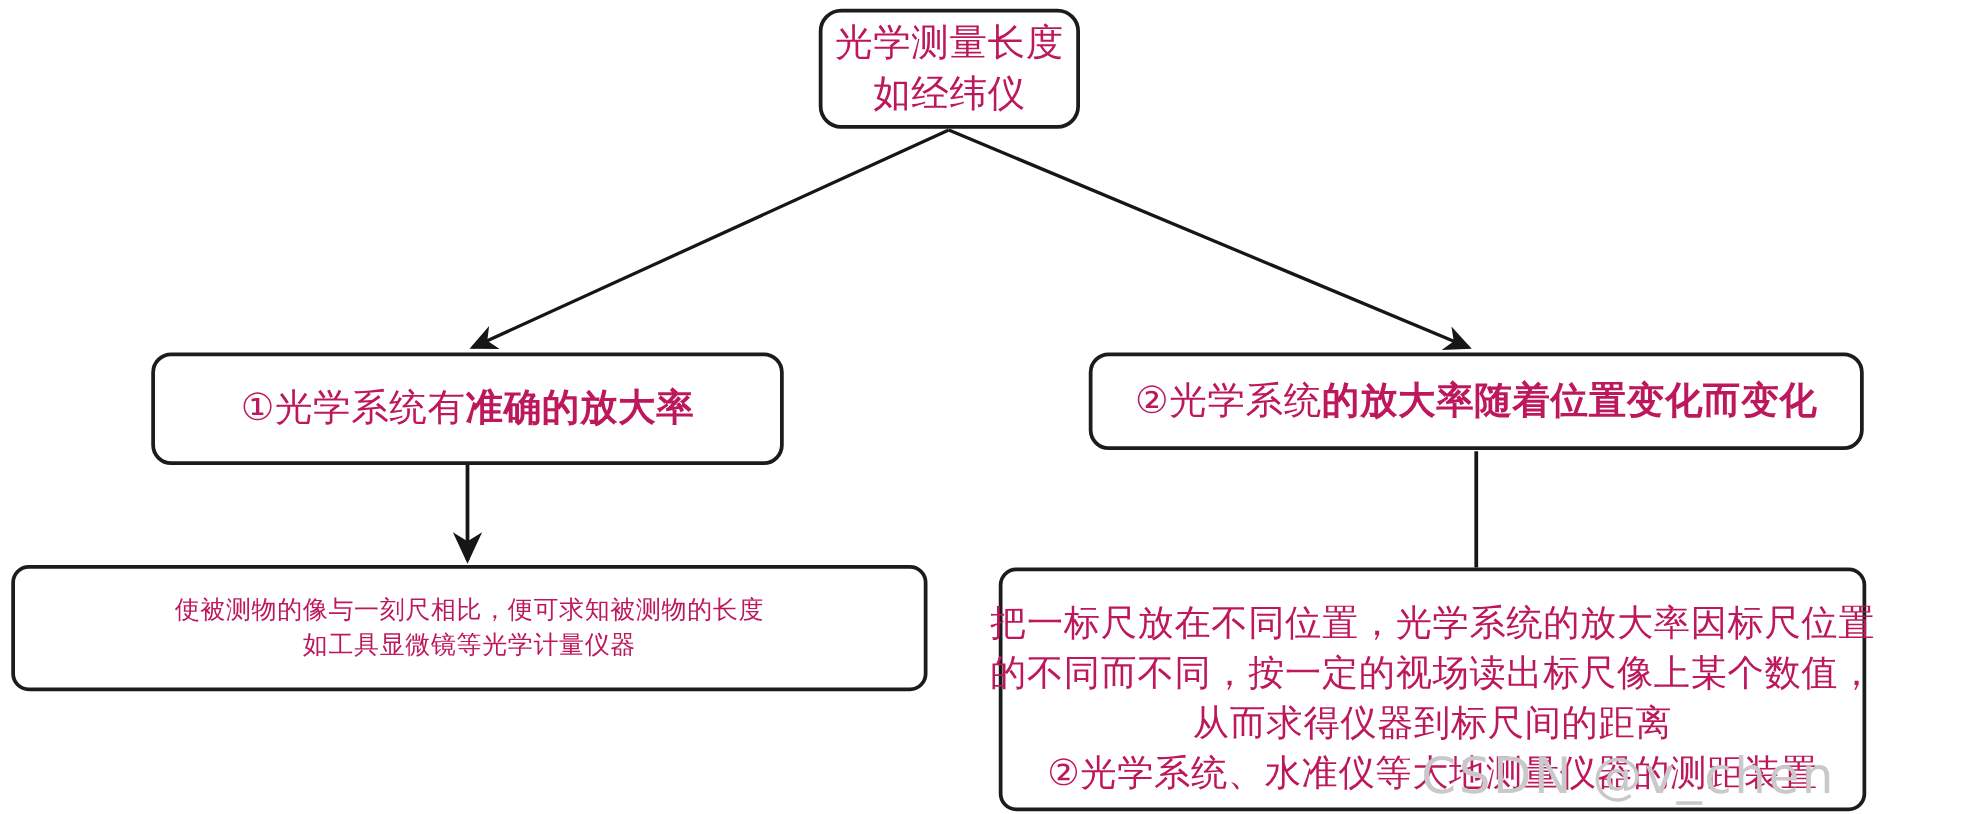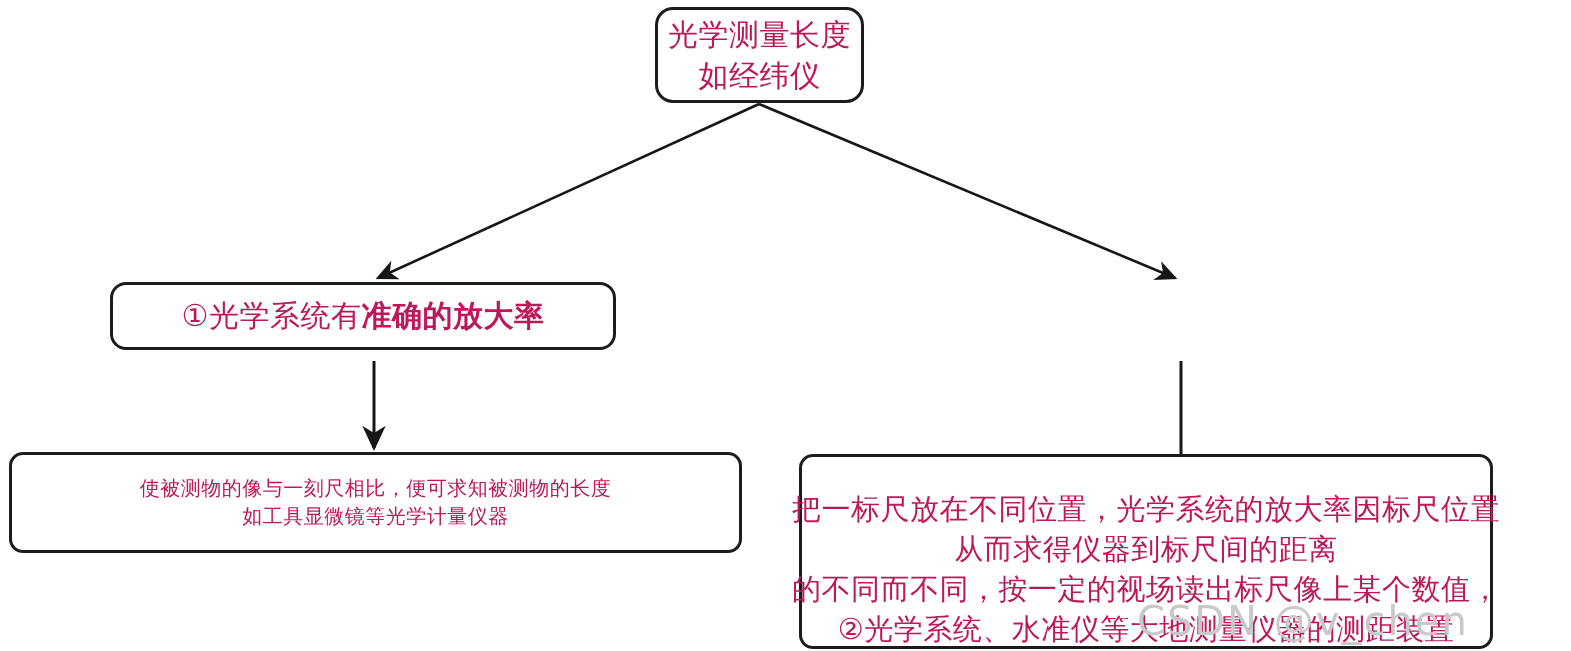--- a/index.html
+++ b/index.html
@@ -48,24 +48,24 @@
   #node-root {
     left: 655px;
     top: 7px;
     width: 209px;
     height: 96px;
     border-radius: 18px;
     font-size: 30px;
   }
 
   #node-type-1 {
-    left: 110px;
+    left: 121px;
     top: 282px;
     width: 506px;
-    height: 68px;
+    height: 90px;
     font-size: 30px;
   }
   #node-type-2 {
     left: 871px;
     top: 282px;
     width: 620px;
     height: 78px;
     font-size: 30px;
   }
   .emph {
@@ -81,21 +81,21 @@
     border-radius: 14px;
   }
   #node-detail-2 {
     left: 799px;
     top: 454px;
     width: 694px;
     height: 195px;
     font-size: 29px;
     border-radius: 14px;
     justify-content: flex-start;
-    padding-top: 32px;
+    padding-top: 22px;
   }
   #node-detail-2 .line {
     white-space: nowrap;
   }
 
   #watermark {
     position: absolute;
     left: 1137px;
     top: 598px;
     font-size: 40px;
@@ -129,28 +129,31 @@
 
   <div class="node" id="node-root">
     <span class="line">光学测量长度</span>
     <span class="line">如经纬仪</span>
   </div>
 
   <div class="node" id="node-type-1">
     <span class="line"><span>①光学系统有</span><span class="emph">准确的放大率</span></span>
   </div>
 
+  <div class="node" id="node-type-2">
+    <span class="line"><span>②光学系统</span><span class="emph">的放大率随着位置变化而变化</span></span>
+  </div>
 
   <div class="node" id="node-detail-1">
     <span class="line">使被测物的像与一刻尺相比，便可求知被测物的长度</span>
     <span class="line">如工具显微镜等光学计量仪器</span>
   </div>
 
   <div class="node" id="node-detail-2">
     <span class="line">把一标尺放在不同位置，光学系统的放大率因标尺位置</span>
+    <span class="line">的不同而不同，按一定的视场读出标尺像上某个数值，</span>
     <span class="line">从而求得仪器到标尺间的距离</span>
-    <span class="line">的不同而不同，按一定的视场读出标尺像上某个数值，</span>
     <span class="line">②光学系统、水准仪等大地测量仪器的测距装置</span>
   </div>
 
   <div id="watermark">CSDN @v_chen</div>
 
 </div>
 
 </body></html>

